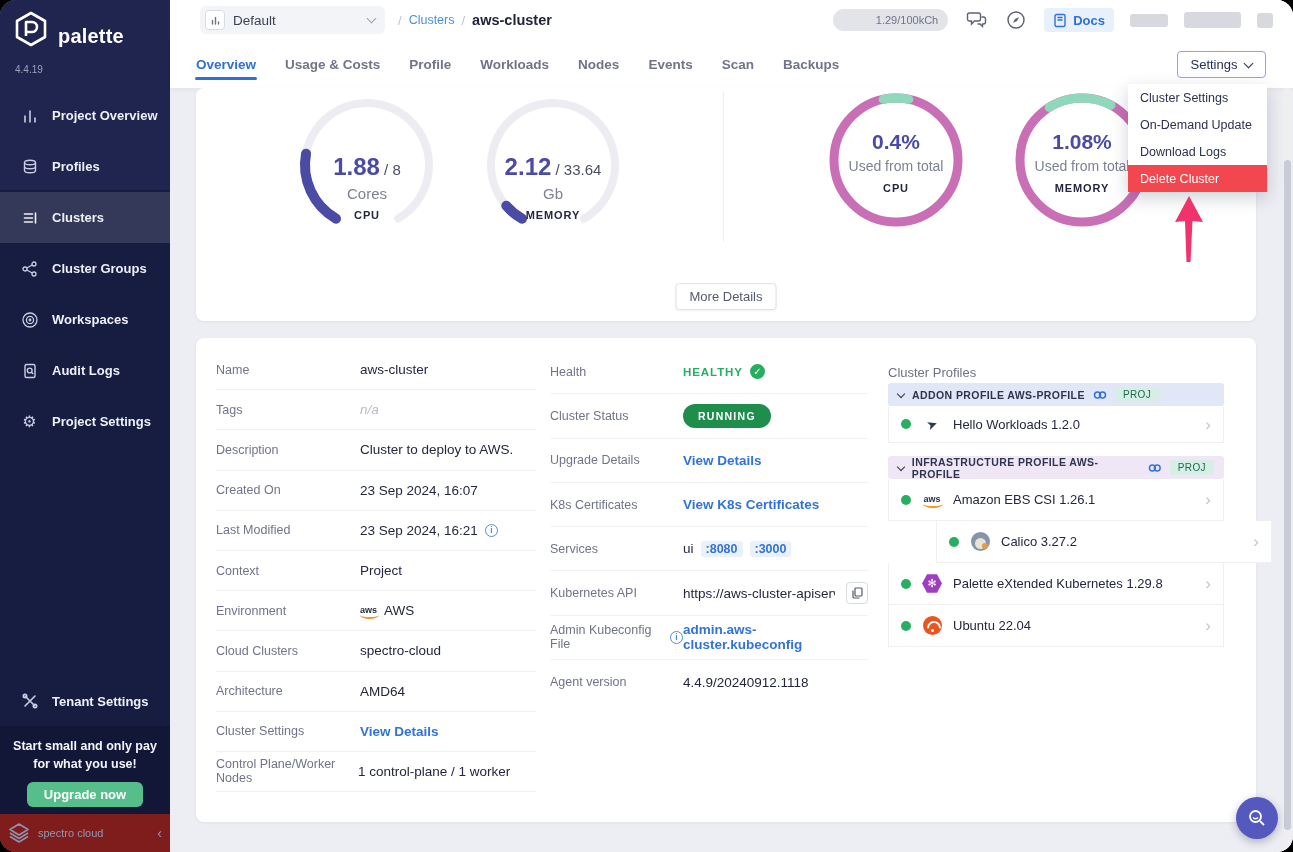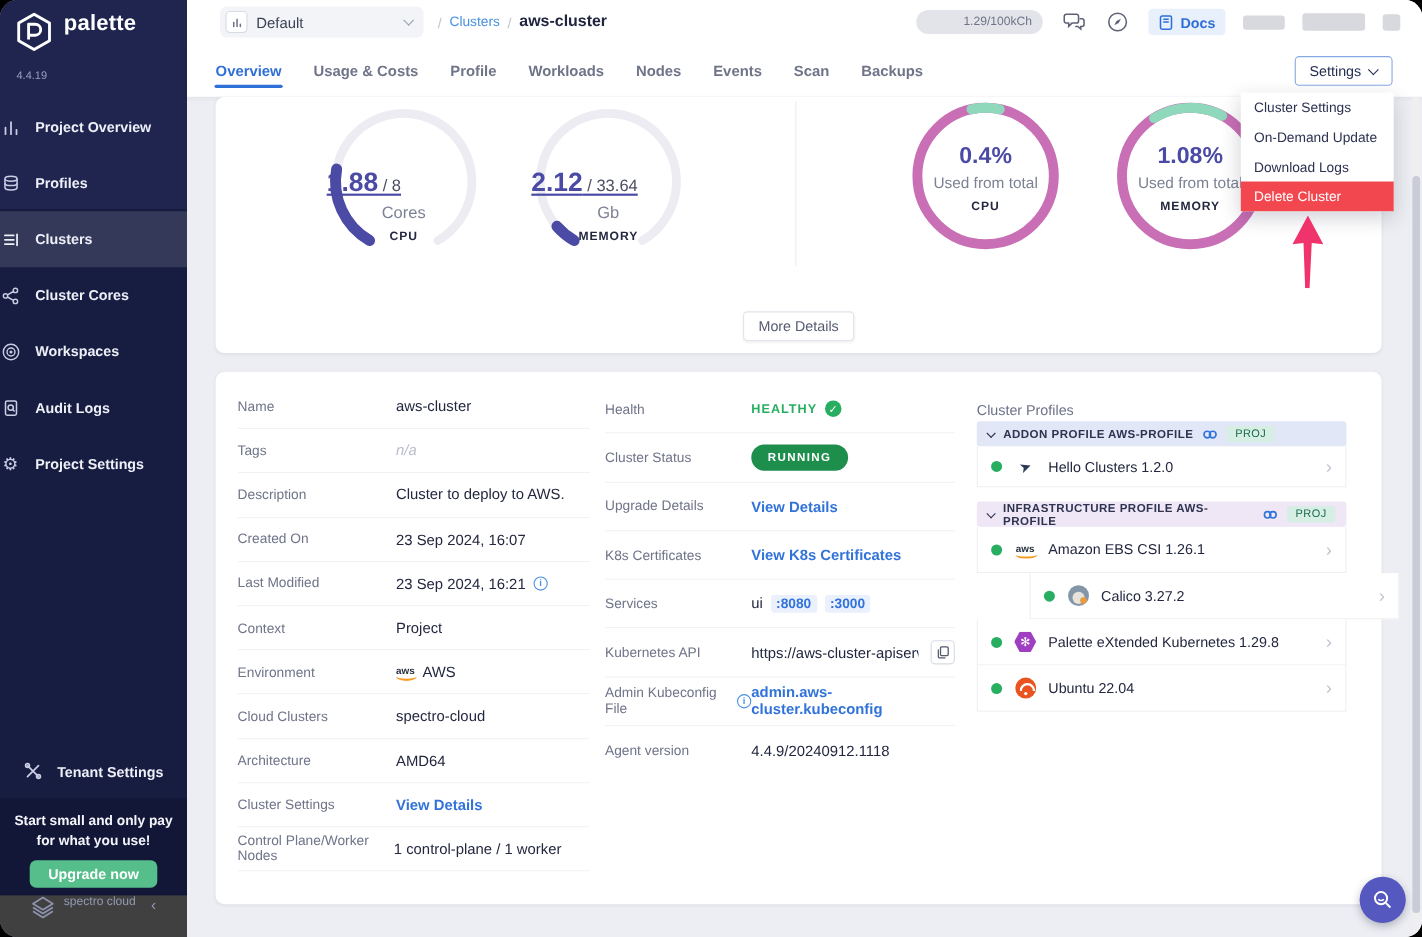--- a/index.html
+++ b/index.html
@@ -3,33 +3,33 @@
 <meta charset="utf-8">
 <style>
   *{box-sizing:border-box;margin:0;padding:0;}
   html,body{background:#000;}
   body{font-family:"Liberation Sans",sans-serif;-webkit-font-smoothing:antialiased;}
   .screen{position:relative;width:1293px;height:852px;background:#ffffff;border-radius:16px;overflow:hidden;}
 
   
   .sidebar{position:absolute;left:0;top:0;width:170px;height:852px;background:#171c41;color:#eef0f8;}
   .side-top{position:absolute;left:0;top:0;width:170px;height:190px;background:#20254f;}
-  .logo-row{position:absolute;left:12px;top:10px;display:flex;align-items:flex-start;gap:8px;}
+  .logo-row{position:absolute;left:12px;top:10px;display:flex;align-items:flex-end;gap:8px;}
   .brand{font-size:20px;font-weight:700;color:#fff;letter-spacing:.2px;}
   .version{position:absolute;left:15px;top:64px;font-size:10px;color:#9aa0bf;}
   .nav{position:absolute;left:0;top:90px;width:170px;}
-  .nav-item{height:51px;display:flex;align-items:center;gap:13px;cursor:pointer;}
+  .nav-item{height:51px;display:flex;align-items:center;gap:13px;padding-left:20px;cursor:pointer;}
   .nav-item .lbl{font-size:13px;font-weight:600;color:#eef0f8;}
   .nav-item.active{background:#343859;}
   .nav-icon{width:19px;height:19px;display:flex;align-items:center;justify-content:center;color:#c9cde4;}
   .tenant{position:absolute;left:0;top:678px;width:170px;height:46px;display:flex;align-items:center;gap:13px;padding-left:20px;cursor:pointer;}
   .promo{position:absolute;left:0;top:726px;width:170px;height:88px;background:#121637;text-align:center;}
   .promo-text{padding-top:11px;font-size:12.5px;font-weight:600;line-height:1.45;color:#f4f5fb;}
   .upgrade-btn{margin-top:9px;display:inline-block;background:#55be8a;color:#fff;font-size:13px;font-weight:600;padding:5px 17px;border-radius:6px;border:none;cursor:pointer;}
-  .side-footer{position:absolute;left:0;top:814px;width:170px;height:38px;background:#404040;display:flex;align-items:flex-start;padding:0 28px;}
+  .side-footer{position:absolute;left:0;top:814px;width:170px;height:38px;background:#7f1d1d;display:flex;align-items:center;padding:0 8px;}
   .sc-name{font-size:11px;color:#9298b3;margin-left:8px;}
   .collapse{margin-left:auto;color:#9298b3;font-size:14px;cursor:pointer;}
 
   
   .main{position:absolute;left:170px;top:0;width:1123px;height:852px;background:#edeef3;}
 
   
   .topbar{position:absolute;left:0;top:0;width:1123px;height:40px;background:#fff;}
   .proj-select{position:absolute;left:30px;top:6px;width:185px;height:28px;background:#f3f4f7;border-radius:6px;display:flex;align-items:center;padding:0 10px 0 5px;cursor:pointer;}
   .mini-icon-box{width:20px;height:20px;background:#fff;border:1px solid #d9dbe4;border-radius:4px;display:flex;align-items:center;justify-content:center;}
@@ -57,21 +57,21 @@
   .settings-btn .chev{border-color:#243052;}
 
   
   .card{position:absolute;background:#fff;border-radius:8px;box-shadow:0 1px 3px rgba(30,34,60,.06);}
   .card1{left:26px;top:88px;width:1060px;height:233px;}
   .card2{left:26px;top:338px;width:1060px;height:484px;}
   .vdivider{position:absolute;left:527px;top:4px;width:1px;height:150px;background:#ededf2;}
 
   .gauge-box{position:absolute;width:140px;height:140px;}
   .gauge-box svg{position:absolute;left:0;top:0;}
-  .g-val{position:absolute;left:0;top:58px;width:140px;font-size:24px;font-weight:700;color:#4b4aa5;text-decoration:underline;}
+  .g-val{position:absolute;left:0;top:58px;width:140px;text-align:center;font-size:24px;font-weight:700;color:#4b4aa5;}
   .g-val .tot{font-size:15px;font-weight:400;color:#4a4e63;}
   .g-unit{position:absolute;left:0;top:90px;width:140px;text-align:center;font-size:15px;color:#7d8194;}
   .g-cat{position:absolute;left:0;top:114px;width:140px;text-align:center;font-size:11px;font-weight:700;letter-spacing:.08em;color:#23273f;}
   .d-pct{position:absolute;left:0;top:40px;width:140px;text-align:center;font-size:21px;font-weight:700;color:#4b4aa5;}
   .d-cap{position:absolute;left:0;top:68px;width:140px;text-align:center;font-size:14px;color:#7d8194;}
   .d-cat{position:absolute;left:0;top:92px;width:140px;text-align:center;font-size:11px;font-weight:700;letter-spacing:.08em;color:#23273f;}
   .more-btn{position:absolute;left:50%;transform:translateX(-50%);top:195px;background:#fff;border:1px solid #e2e3ea;border-radius:4px;padding:5px 13px;font-size:13px;color:#555a6e;cursor:pointer;box-shadow:0 1px 2px rgba(30,34,60,.06);}
 
   
   .colA{position:absolute;left:20px;top:12px;width:320px;}
@@ -171,21 +171,21 @@
       </div>
       <div class="nav-item">
         <span class="nav-icon">
           <svg width="18" height="18" viewBox="0 0 18 18" fill="none" stroke="#c9cde4" stroke-width="1.3">
               <circle cx="4" cy="9" r="2"></circle>
               <circle cx="13" cy="4" r="2"></circle>
               <circle cx="13" cy="14" r="2"></circle>
               <path d="M5.8 8l5.4-3M5.8 10l5.4 3"></path>
             </svg>
         </span>
-        <span class="lbl">Cluster Cores</span>
+        <span class="lbl">Cluster Groups</span>
       </div>
       <div class="nav-item">
         <span class="nav-icon">
           <svg width="18" height="18" viewBox="0 0 18 18" fill="none" stroke="#c9cde4" stroke-width="1.3">
               <circle cx="9" cy="9" r="7"></circle>
               <circle cx="9" cy="9" r="3.6"></circle>
               <circle cx="9" cy="9" r="0.8" fill="#c9cde4"></circle>
             </svg>
         </span>
         <span class="lbl">Workspaces</span>
@@ -457,21 +457,21 @@
         <span class="hdr-txt">ADDON PROFILE AWS-PROFILE</span>
         <svg width="14" height="10" viewBox="0 0 14 10" fill="none" stroke="#3173d9" stroke-width="1.5">
             <circle cx="4.5" cy="5" r="3"></circle>
             <circle cx="9.5" cy="5" r="3"></circle>
           </svg>
         <span class="proj-badge">PROJ</span>
       </div>
       <div class="cp-row" style="left:692px;top:68px;">
         <span class="gdot"></span>
         <span class="pk-ic rocket-ic">➤</span>
-        <span class="nm">Hello Clusters 1.2.0</span>
+        <span class="nm">Hello Workloads 1.2.0</span>
         <span class="rchev">›</span>
       </div>
 
       <div class="cp-header infra" style="left:692px;">
         <span class="chev-s"></span>
         <span class="hdr-txt">INFRASTRUCTURE PROFILE AWS-PROFILE</span>
         <svg width="14" height="10" viewBox="0 0 14 10" fill="none" stroke="#3173d9" stroke-width="1.5">
             <circle cx="4.5" cy="5" r="3"></circle>
             <circle cx="9.5" cy="5" r="3"></circle>
           </svg>

